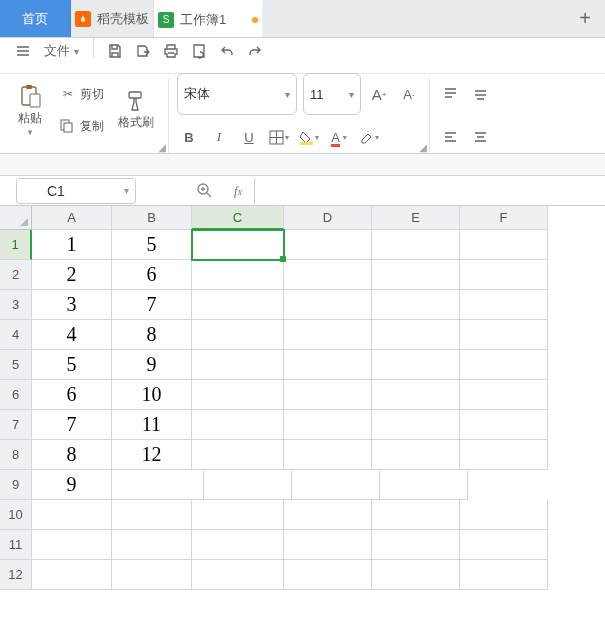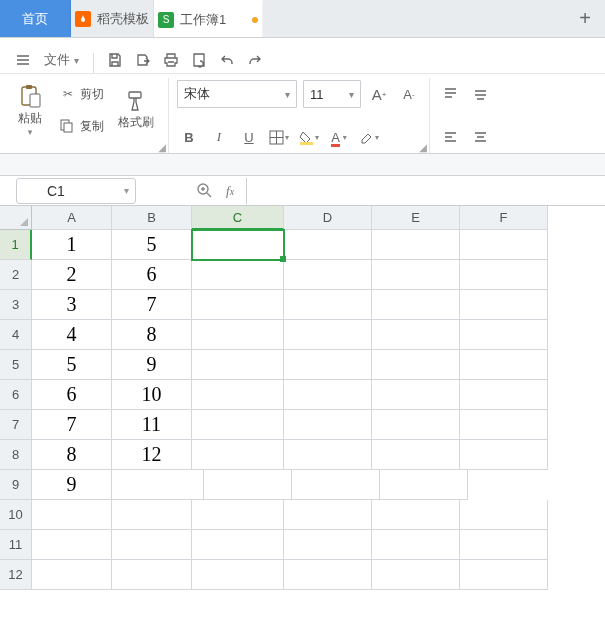--- a/index.html
+++ b/index.html
@@ -49,21 +49,21 @@
   .icon-square {
     width: 16px; height: 16px; display: inline-flex; align-items: center; justify-content: center;
     font-size: 10px; color: #fff; border-radius: 2px;
   }
   .icon-square.orange { background: #ff6a00; }
   .icon-square.green { background: #2ba245; }
 
   
   .qat {
     display: flex;
-    align-items: flex-end;
+    align-items: flex-start;
     height: 36px;
     padding: 0 10px;
     gap: 2px;
     border-bottom: 1px solid #e3e6e9;
   }
   .qat .btn, .menutabs .mtab {
     display: inline-flex; align-items: center; justify-content: center;
     min-width: 26px; height: 26px;
     padding: 0 4px;
     color: #666; border-radius: 3px; cursor: pointer;
@@ -106,22 +106,22 @@
   }
   .bigbtn .ic { font-size: 20px; line-height: 1; margin-bottom: 2px; }
   .smallbtn {
     display: inline-flex; align-items: center; gap: 4px;
     padding: 2px 4px; border-radius: 3px; color: #555; cursor: pointer;
     font-size: 12px;
   }
   .smallbtn .ic { width: 16px; text-align: center; color: #666; }
   .selectbox {
     display: inline-flex; align-items: center; justify-content: space-between;
-    border: 1px solid #c9cdd1; border-radius: 1px; background: #fff;
-    padding: 0 6px; height: 28px; font-size: 13px; color: #333;
+    border: 1px solid #c9cdd1; border-radius: 6px; background: #fff;
+    padding: 0 6px; height: 42px; font-size: 13px; color: #333;
   }
   .selectbox .arrow { color: #888; font-size: 10px; margin-left: 6px; }
   .iconbtn {
     width: 24px; height: 24px; display: inline-flex; align-items: center; justify-content: center;
     color: #666; border-radius: 3px; cursor: pointer;
   }
   .corner-launcher {
     position: absolute; bottom: 0; right: 2px; font-size: 10px; color: #aaa; cursor: pointer;
   }
 
@@ -137,21 +137,21 @@
   }
   .namebox {
     width: 120px; height: 26px; margin-left: 16px;
     border: 1px solid #c9cdd1; border-radius: 3px;
     display: flex; align-items: center; padding: 0 6px 0 30px;
     font-size: 14px; color: #333; position: relative;
     background: #fff;
   }
   .namebox .arrow { position: absolute; right: 6px; color: #999; font-size: 10px; }
   .fxicons {
-    display: flex; align-items: center; gap: 12px; margin-left: 60px; color: #888;
+    display: flex; align-items: center; gap: 20px; margin-left: 60px; color: #888;
   }
   .formula-input {
     flex: 1; height: 26px; border-left: 1px solid #c9cdd1;
     margin-left: 12px; padding-left: 8px; display: flex; align-items: center;
   }
 
   
   .sheet {
     display: flex; flex-direction: column;
   }

